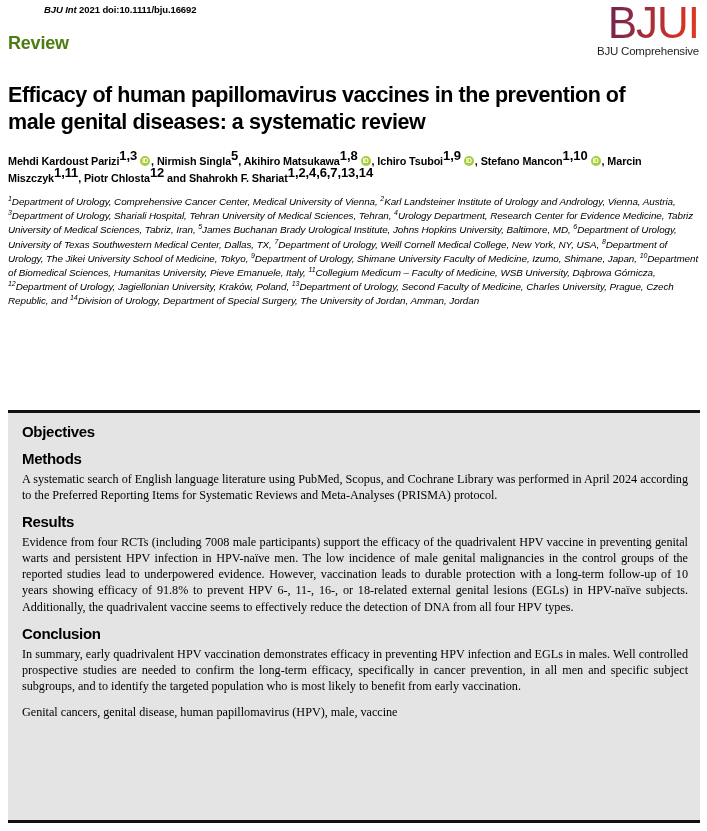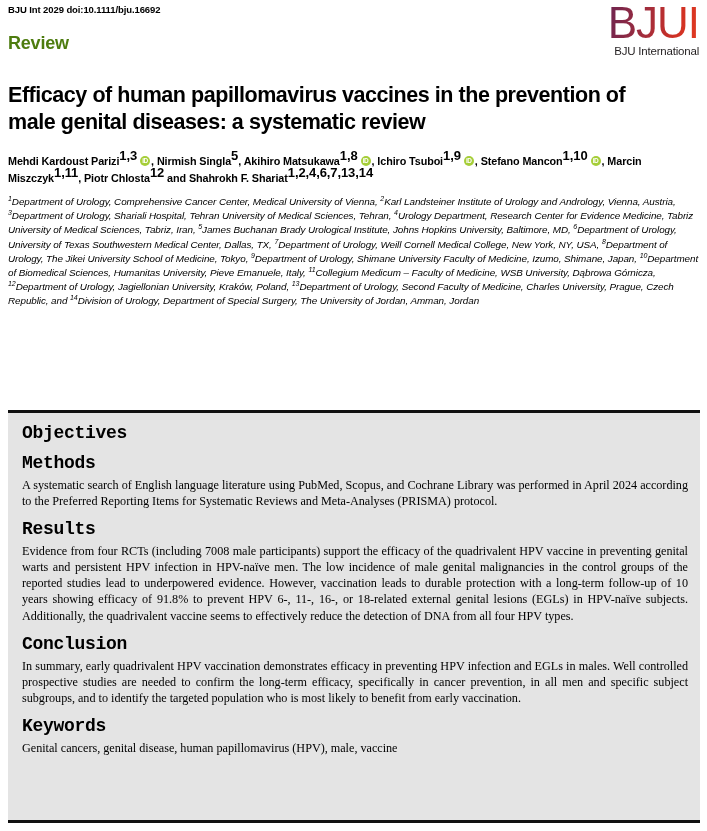--- a/index.html
+++ b/index.html
@@ -32,20 +32,22 @@
   .doi-line {
     position: absolute;
     top: 4px;
     left: 0;
     font-size: 9.5px;
     font-weight: bold;
     letter-spacing: -0.1px;
     white-space: nowrap;
   }
   .doi-line .ital {
+    font-style: italic;
+    margin-left: 36px;
   }
   .review-label {
     position: absolute;
     top: 33px;
     left: 0;
     font-size: 18px;
     font-weight: bold;
     color: #4d7c0f;
     letter-spacing: -0.2px;
   }
@@ -157,22 +159,22 @@
     box-sizing: border-box;
     padding: 10px 12px 6px 14px;
   }
   .abs-section {
     margin-bottom: 10px;
   }
   .abs-section:last-child {
     margin-bottom: 0;
   }
   .abs-heading {
-    font-family: Liberation Mono, monospace;
-    font-size: 18px;
+    font-family: Liberation Sans, sans-serif;
+    font-size: 15px;
     font-weight: bold;
     letter-spacing: -0.3px;
     margin: 0 0 4px 0;
   }
   .abs-body {
     font-family: "Liberation Serif", serif;
     font-size: 12.2px;
     line-height: 16.1px;
     text-align: justify;
     margin: 0;
@@ -180,27 +182,27 @@
   }
   .abs-section.results .abs-heading { }
 </style>
 </head>
 <body>
 
 <div class="page">
 
   <div class="masthead">
     <div class="doi-line">
-      <span class="ital">BJU Int</span><span> 2029 doi:10.1111/bju.16692</span>
+      <span class="ital">BJU Int</span><span> 2021 doi:10.1111/bju.16692</span>
     </div>
     <div class="review-label">Review</div>
 
     <div class="logo-block">
       <span class="logo-wordmark">BJUI</span>
-      <span class="logo-sub">BJU International</span>
+      <span class="logo-sub">BJU Comprehensive</span>
     </div>
   </div>
 
   <h1 class="article-title">Efficacy of human papillomavirus vaccines in the prevention of male genital diseases: a systematic review</h1>
 
   <div class="authors"><span>Mehdi Kardoust Parizi</span><sup>1,3</sup><span class="orcid"></span>, <span>Nirmish Singla</span><sup>5</sup>, <span>Akihiro Matsukawa</span><sup>1,8</sup><span class="orcid"></span>, <span>Ichiro Tsuboi</span><sup>1,9</sup><span class="orcid"></span>, <span>Stefano Mancon</span><sup>1,10</sup><span class="orcid"></span>, <span>Marcin Miszczyk</span><sup>1,11</sup>, <span>Piotr Chlosta</span><sup>12</sup> and <span>Shahrokh F. Shariat</span><sup>1,2,4,6,7,13,14</sup></div>
 
   <div class="affiliations"><sup>1</sup><span>Department of Urology, Comprehensive Cancer Center, Medical University of Vienna, </span><sup>2</sup><span>Karl Landsteiner Institute of Urology and Andrology, Vienna, Austria, </span><sup>3</sup><span>Department of Urology, Shariali Hospital, Tehran University of Medical Sciences, Tehran, </span><sup>4</sup><span>Urology Department, Research Center for Evidence Medicine, Tabriz University of Medical Sciences, Tabriz, Iran, </span><sup>5</sup><span>James Buchanan Brady Urological Institute, Johns Hopkins University, Baltimore, MD, </span><sup>6</sup><span>Department of Urology, University of Texas Southwestern Medical Center, Dallas, TX, </span><sup>7</sup><span>Department of Urology, Weill Cornell Medical College, New York, NY, USA, </span><sup>8</sup><span>Department of Urology, The Jikei University School of Medicine, Tokyo, </span><sup>9</sup><span>Department of Urology, Shimane University Faculty of Medicine, Izumo, Shimane, Japan, </span><sup>10</sup><span>Department of Biomedical Sciences, Humanitas University, Pieve Emanuele, Italy, </span><sup>11</sup><span>Collegium Medicum – Faculty of Medicine, WSB University, Dąbrowa Górnicza, </span><sup>12</sup><span>Department of Urology, Jagiellonian University, Kraków, Poland, </span><sup>13</sup><span>Department of Urology, Second Faculty of Medicine, Charles University, Prague, Czech Republic, and </span><sup>14</sup><span>Division of Urology, Department of Special Surgery, The University of Jordan, Amman, Jordan</span></div>
 
   <div class="abstract-panel">
@@ -218,19 +220,18 @@
       <div class="abs-heading">Results</div>
       <p class="abs-body">Evidence from four RCTs (including 7008 male participants) support the efficacy of the quadrivalent HPV vaccine in preventing genital warts and persistent HPV infection in HPV-naïve men. The low incidence of male genital malignancies in the control groups of the reported studies lead to underpowered evidence. However, vaccination leads to durable protection with a long-term follow-up of 10 years showing efficacy of 91.8% to prevent HPV 6-, 11-, 16-, or 18-related external genital lesions (EGLs) in HPV-naïve subjects. Additionally, the quadrivalent vaccine seems to effectively reduce the detection of DNA from all four HPV types.</p>
     </div>
 
     <div class="abs-section">
       <div class="abs-heading">Conclusion</div>
       <p class="abs-body">In summary, early quadrivalent HPV vaccination demonstrates efficacy in preventing HPV infection and EGLs in males. Well controlled prospective studies are needed to confirm the long-term efficacy, specifically in cancer prevention, in all men and specific subject subgroups, and to identify the targeted population who is most likely to benefit from early vaccination.</p>
     </div>
 
     <div class="abs-section">
-      <div class="abs-heading">Keywords</div>
       <p class="abs-body">Genital cancers, genital disease, human papillomavirus (HPV), male, vaccine</p>
     </div>
 
   </div>
 
 </div>
 
 </body></html>

